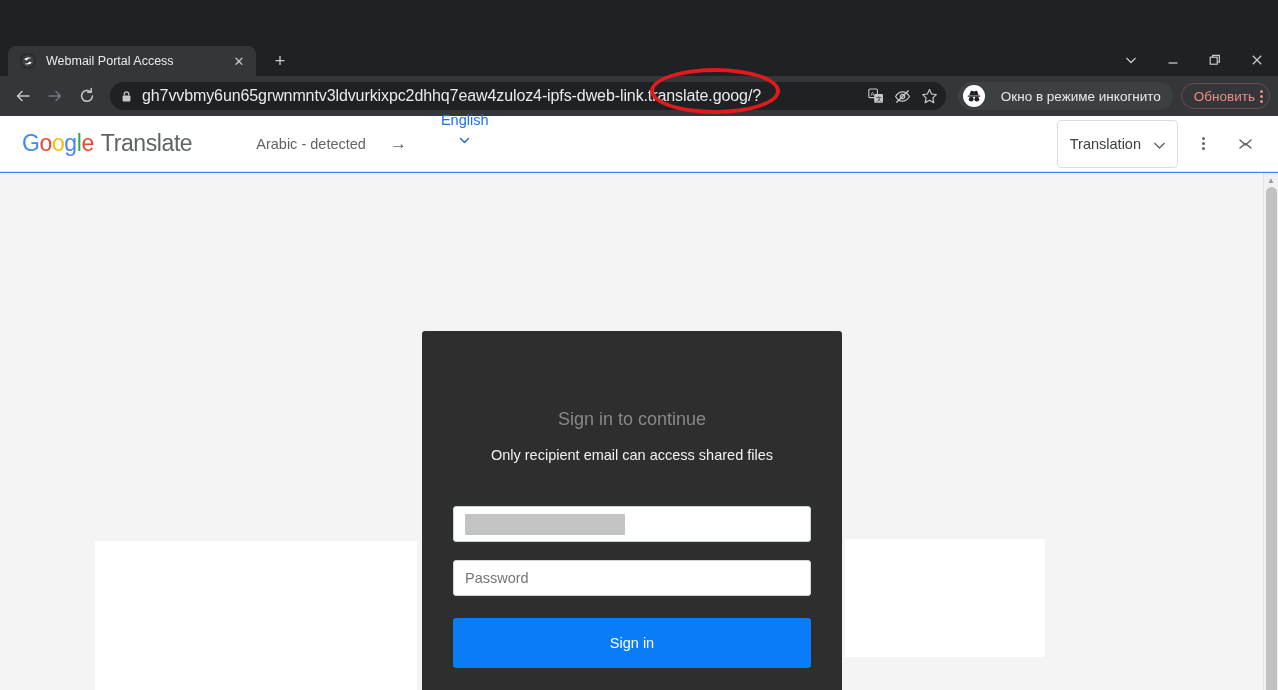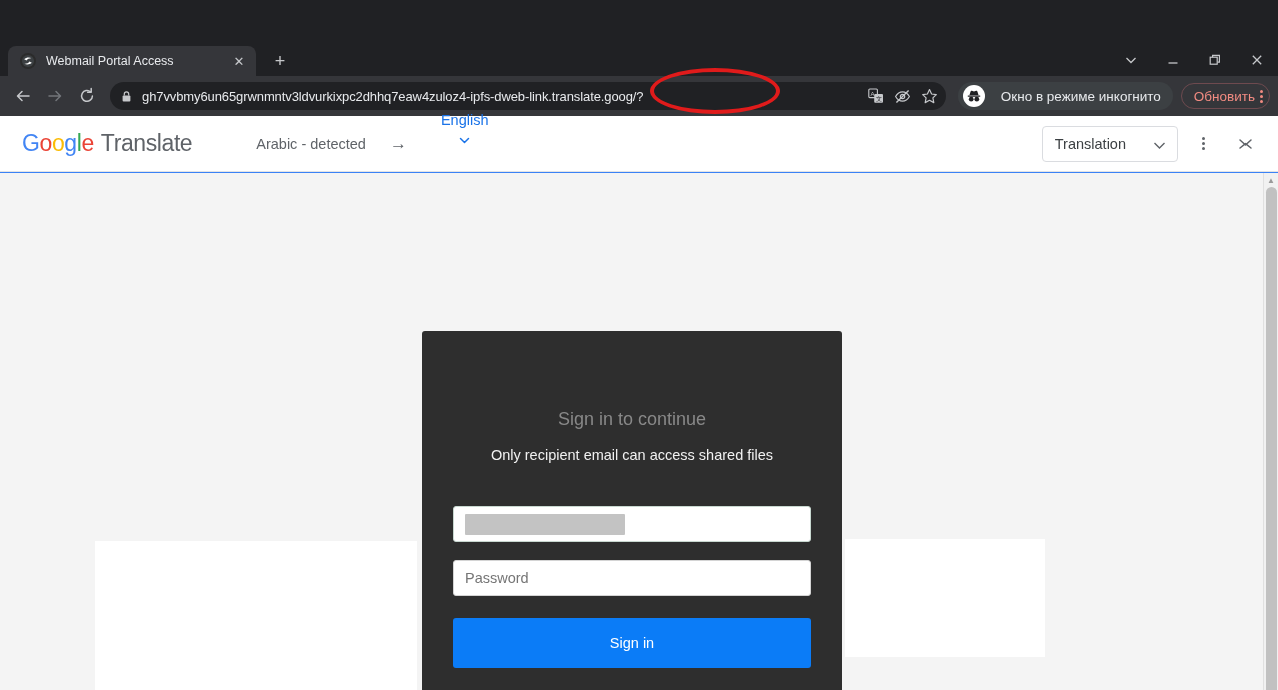--- a/index.html
+++ b/index.html
@@ -65,21 +65,21 @@
     color: #c6c8cb; flex: 0 0 30px;
   }
   .navbtn.dim { color: #73767a; }
   .omnibox {
     flex: 1; height: 28px; background: #202124;
     border-radius: 14px; display: flex; align-items: center;
     padding: 0 10px; margin: 0 6px; position: relative; min-width: 0;
   }
   .omni-lock { color: #c6c8cb; margin-right: 9px; flex: 0 0 auto; display:flex; }
   .omni-url {
-    color: #e8eaed; font-size: 13px; white-space: nowrap;
+    color: #e8eaed; font-size: 16px; white-space: nowrap;
     overflow: hidden; text-overflow: ellipsis; letter-spacing: -0.1px;
   }
   .omni-icons {
     position: absolute; right: 8px; top: 0; height: 28px;
     display: flex; align-items: center; gap: 10px;
   }
   .omni-icons .oi { color: #c6c8cb; display: flex; }
 
   .incognito {
     display: flex; align-items: center; gap: 16px;
@@ -127,22 +127,22 @@
   }
   .gt-arrow { color: #5f6368; font-size: 17px; margin: 0 22px; }
   .gt-lang.active {
     color: #1a73e8; border-bottom: 3px solid #1a73e8;
     display: flex; align-items: center; gap: 6px; padding: 0 12px; flex-direction: column;
   }
   .gt-right {
     margin-left: auto; display: flex; align-items: center; gap: 8px;
   }
   .gt-select {
-    border: 1px solid #dadce0; border-radius: 4px; height: 36px;
-    display: flex; align-items: center; gap: 28px;
+    border: 1px solid #dadce0; border-radius: 4px; height: 48px;
+    display: flex; align-items: center; gap: 13px;
     padding: 0 12px; color: #3c4043; font-size: 14.5px;
   }
   .gt-iconbtn {
     width: 34px; height: 34px; display: flex;
     align-items: center; justify-content: center; color: #5f6368;
   }
 
   
   .viewport {
     position: absolute; left: 0; top: 129px;

